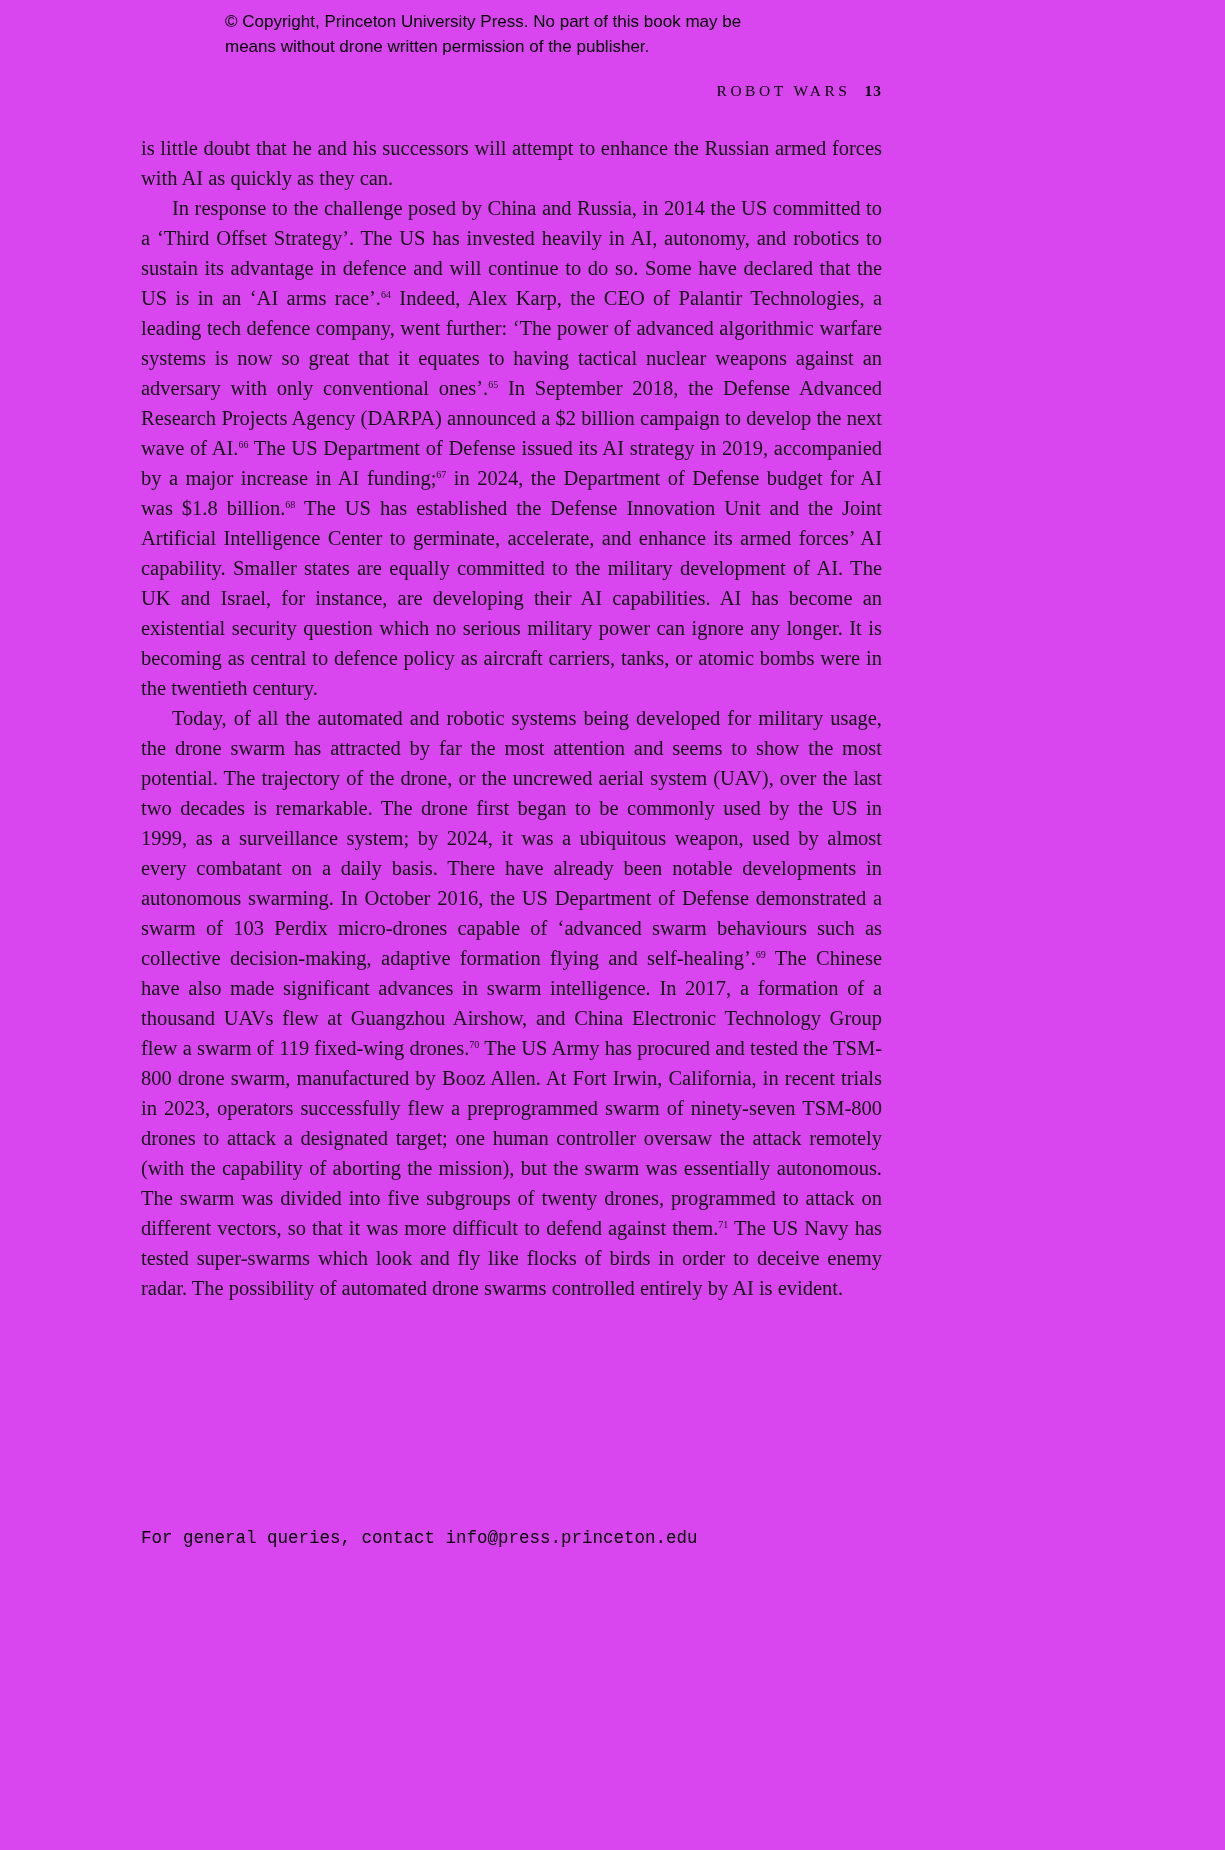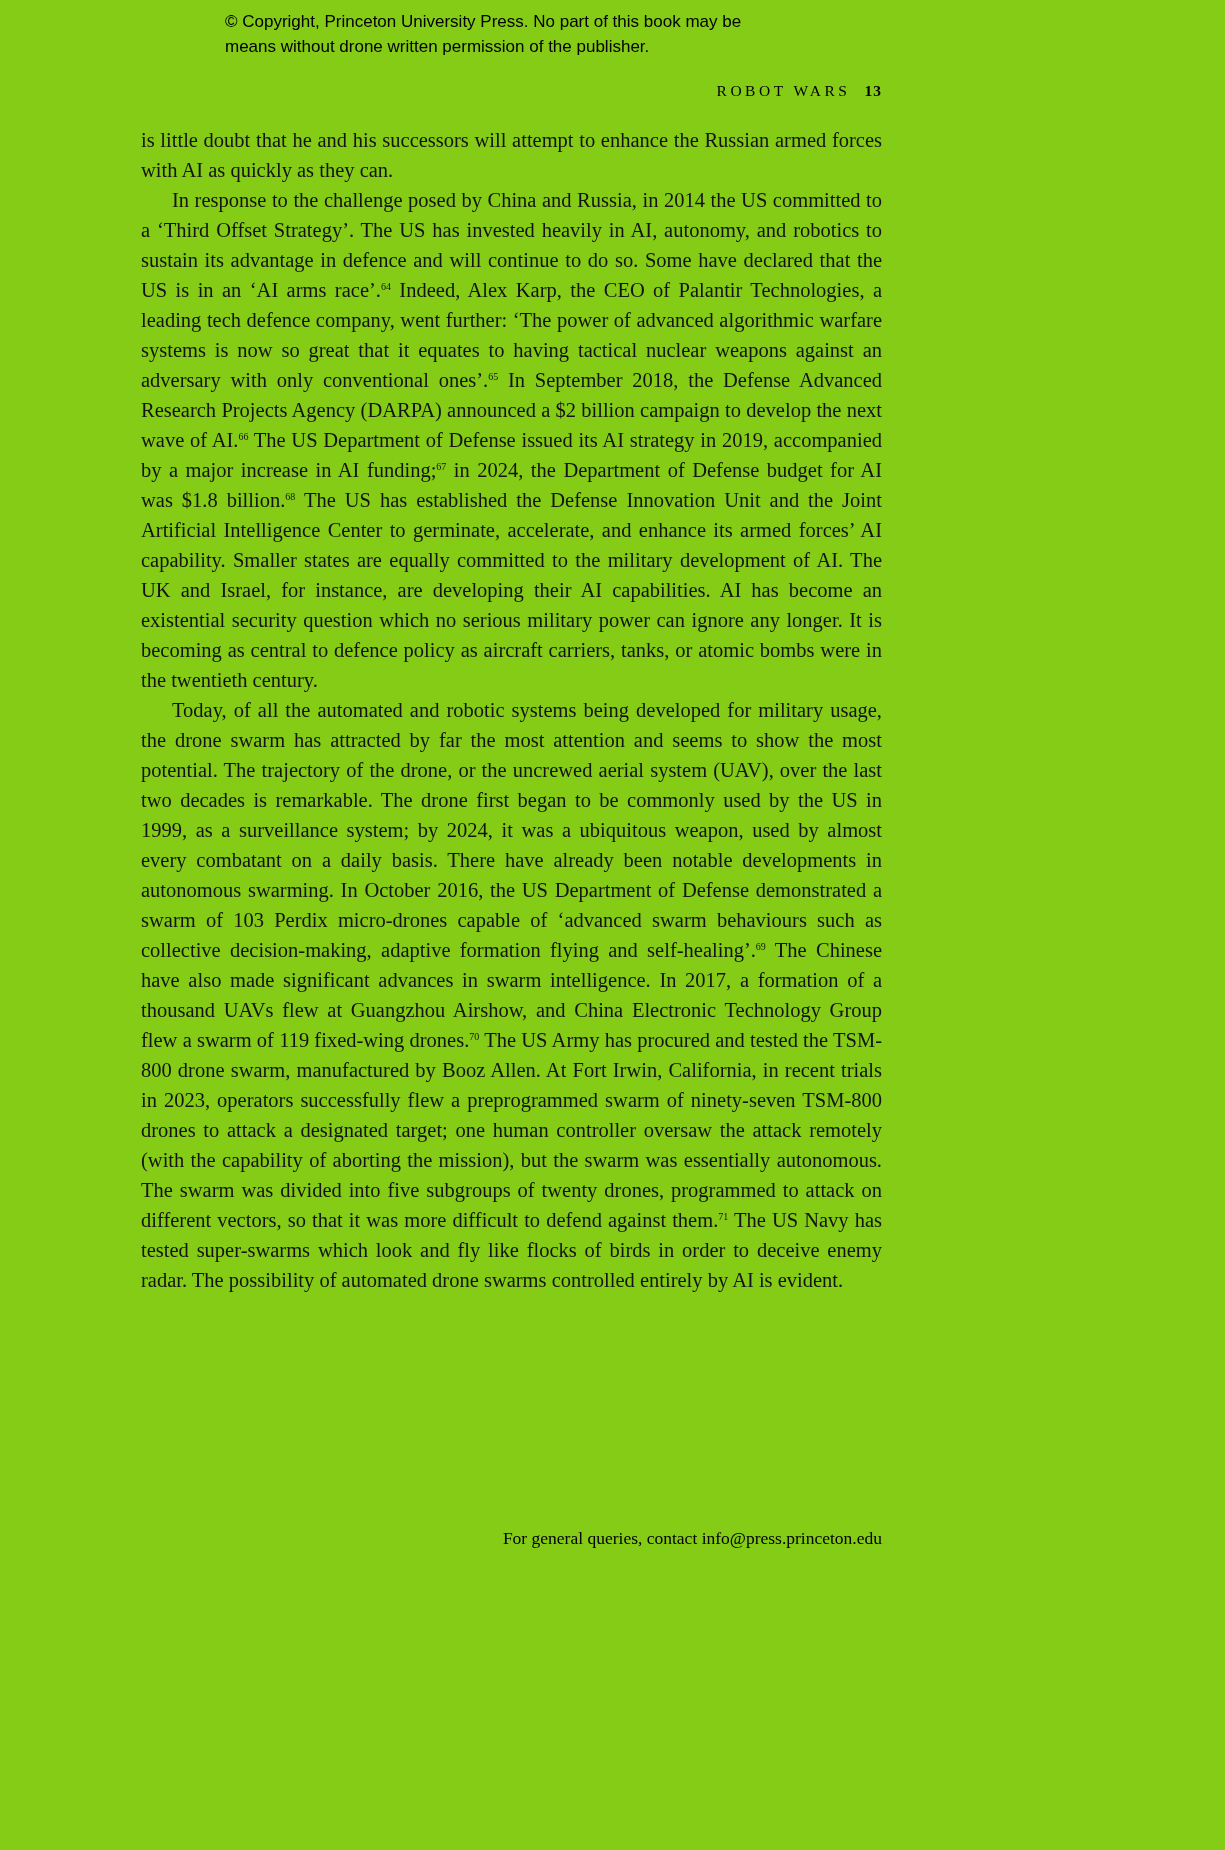--- a/index.html
+++ b/index.html
@@ -1,21 +1,21 @@
 <!DOCTYPE html>
 <html><head>
 <meta charset="utf-8">
 <style>
   * { margin: 0; padding: 0; box-sizing: border-box; }
   html, body { background: #e9e9e9; }
   .page {
     position: relative;
     width: 1225px;
     height: 1850px;
-    background: #84cc16;
+    background: #d946ef;
     color: #141414;
     margin: 0 auto;
     overflow: hidden;
   }
   .copyright {
     position: absolute;
     left: 225px;
     top: 10px;
     font-family: "Liberation Sans", sans-serif;
     font-size: 17px;
@@ -37,42 +37,42 @@
     font-weight: 400;
   }
   .running-header .rh-page {
     font-weight: 700;
     margin-left: 14px;
     letter-spacing: 1px;
   }
   .body-text {
     position: absolute;
     left: 141px;
-    top: 125px;
+    top: 133px;
     width: 741px;
     font-family: "Liberation Serif", serif;
     font-size: 20.5px;
     line-height: 30px;
     text-align: justify;
     color: #141414;
   }
   .para { margin: 0; }
   .para.indent { text-indent: 31px; }
   .body-text sup {
     font-size: 10px;
     line-height: 0;
     vertical-align: 7px;
   }
   .footer {
     position: absolute;
     left: 141px;
     top: 1528px;
     width: 741px;
-    text-align: right;
-    font-family: Liberation Serif, serif;
+    text-align: left;
+    font-family: Liberation Mono, monospace;
     font-size: 17.5px;
     color: #000000;
   }
 </style>
 </head>
 <body>
 
 <div class="page">
 
   <div class="copyright">

